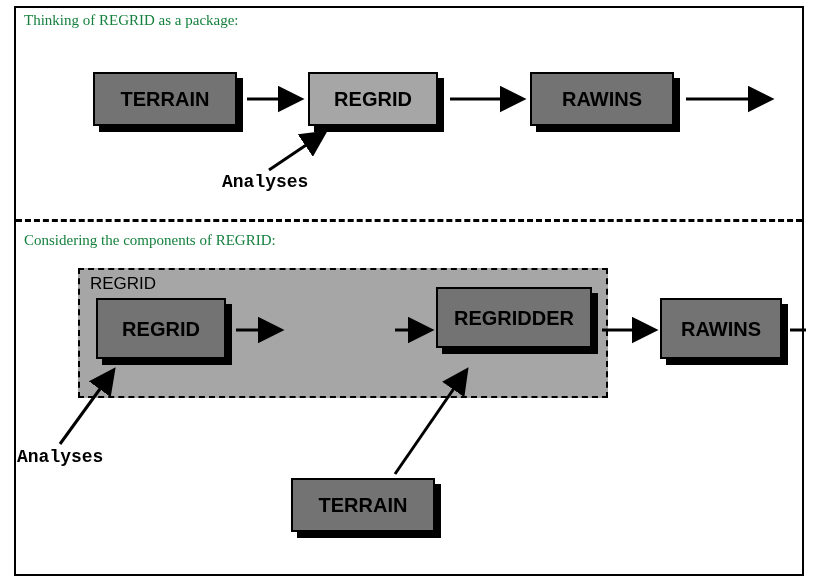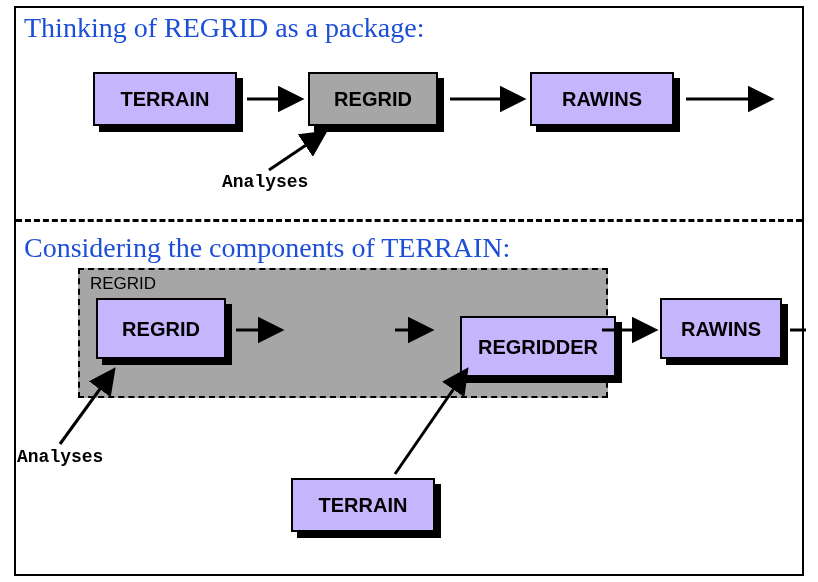--- a/index.html
+++ b/index.html
@@ -19,22 +19,22 @@
     position: absolute;
     left: 14px;
     top: 6px;
     width: 790px;
     height: 570px;
     border: 2px solid #000;
     box-sizing: border-box;
   }
   .caption {
     position: absolute;
-    font-size: 28px;
-    color: #1d4ed8;
+    font-size: 15px;
+    color: #15803d;
   }
   .label {
     position: absolute;
     font-family: Liberation Mono, monospace;
     font-weight: 700;
     font-size: 18px;
     color: #000;
     text-align: center;
     line-height: 1.05;
   }
@@ -49,21 +49,21 @@
     width: 100%;
     height: 100%;
     background: #000;
   }
   .box .face {
     position: absolute;
     left: 0;
     top: 0;
     width: 100%;
     height: 100%;
-    background: #c4b5fd;
+    background: #737373;
     border: 2px solid #000;
     box-sizing: border-box;
     display: flex;
     align-items: center;
     justify-content: center;
     font-family: Arial, Helvetica, sans-serif;
     font-weight: 700;
     font-size: 20px;
     text-align: center;
     line-height: 1.1;
@@ -122,33 +122,33 @@
 
   <div class="box" style="left:530px; top:72px; width:144px; height:54px;">
     <div class="shadow"></div>
     <div class="face">RAWINS</div>
   </div>
 
   <div class="label" style="left:222px; top:173px;">Analyses</div>
 
   <div class="hsep" style="left:16px; top:219px; width:786px;"></div>
 
-  <div class="caption" style="left:24px; top:232px;">Considering the components of TERRAIN:</div>
+  <div class="caption" style="left:24px; top:232px;">Considering the components of REGRID:</div>
 
   <div class="regrid-container" style="left:78px; top:268px; width:530px; height:130px;">
     <div class="title">REGRID</div>
   </div>
 
   <div class="box" style="left:96px; top:298px; width:130px; height:61px;">
     <div class="shadow"></div>
     <div class="face">REGRID</div>
   </div>
 
 
-  <div class="box" style="left:436px; top:316px; width:156px; height:61px;margin-left:24px;">
+  <div class="box" style="left:436px; top:287px; width:156px; height:61px;">
     <div class="shadow"></div>
     <div class="face">REGRIDDER</div>
   </div>
 
   <div class="box" style="left:660px; top:298px; width:122px; height:61px;">
     <div class="shadow"></div>
     <div class="face">RAWINS</div>
   </div>
 
   <div class="box" style="left:291px; top:478px; width:144px; height:54px;">

